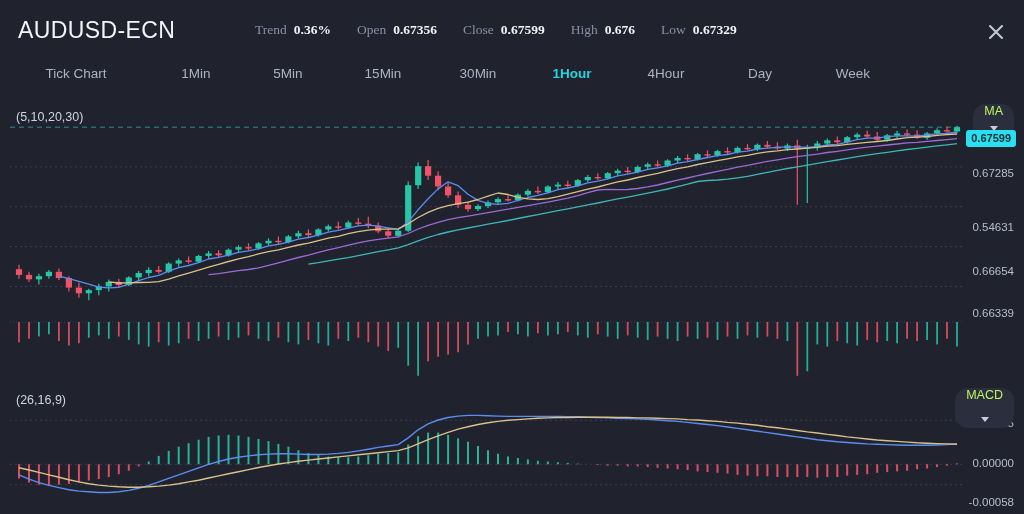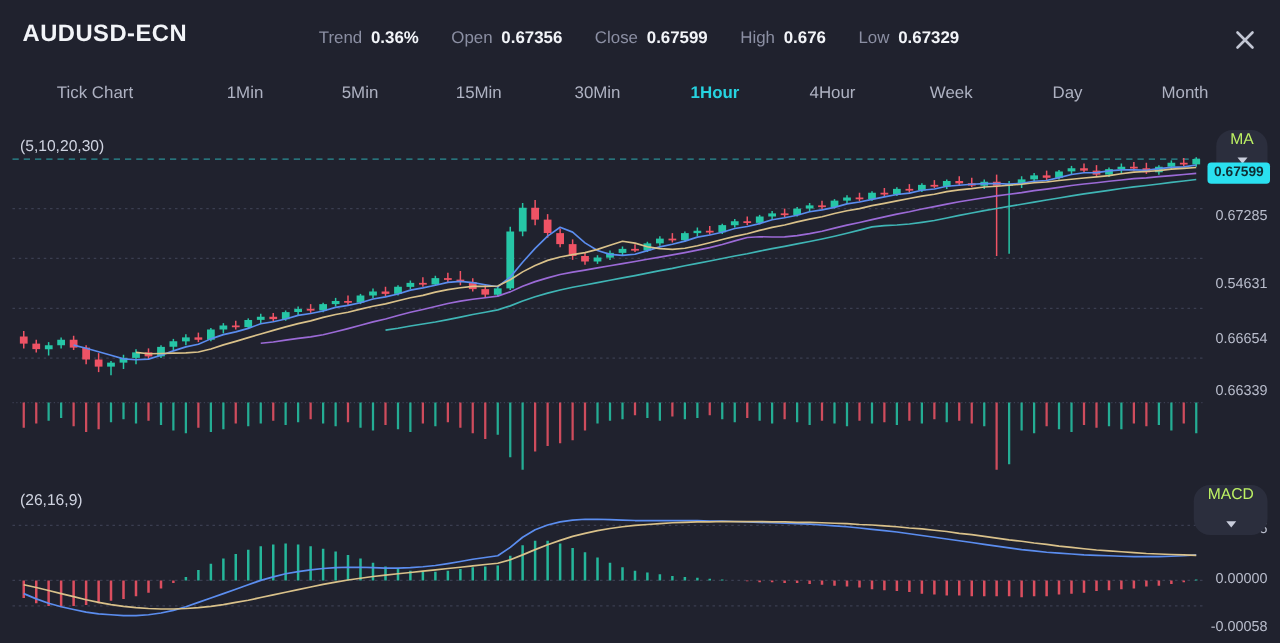--- a/index.html
+++ b/index.html
@@ -6,24 +6,24 @@
   body{
     width:1024px;height:514px;overflow:hidden;
     font-family:"Liberation Sans","DejaVu Sans",sans-serif;
     background:#20222e;color:#e8eaf0;
     -webkit-font-smoothing:antialiased;
   }
   .app{position:relative;width:1024px;height:514px;background:#20222e;}
 
   
   .header{position:absolute;left:0;top:0;width:1024px;height:62px;}
-  .symbol{position:absolute;left:18px;top:17px;font-size:19px;font-weight:700;
+  .symbol{position:absolute;left:18px;top:17px;font-size:23px;font-weight:400;
           letter-spacing:.4px;color:#f2f4f8;}
   .quotes{position:absolute;left:255px;top:22px;display:flex;align-items:center;gap:0px;}
-  .quote{display:flex;align-items:flex-end;margin-right:26px;white-space:nowrap;}
+  .quote{display:flex;align-items:flex-end;margin-right:26px;white-space:nowrap;font-family:Liberation Serif, serif;}
   .q-label{font-size:13.5px;color:#8b8fa3;margin-right:7px;}
   .q-value{font-size:13.5px;font-weight:700;color:#f2f4f8;}
   .close-btn{position:absolute;right:14px;top:18px;width:28px;height:28px;cursor:pointer;}
   .close-btn svg{display:block;}
 
   
   .tabs{position:absolute;left:0;top:62px;width:1024px;height:42px;display:flex;
         }
   .tab{flex:0 0 auto;font-size:13.5px;color:#aeb2c2;cursor:pointer;text-align:center;
        padding:4px 0;}
@@ -94,23 +94,22 @@
   </div>
 
   <div class="tabs">
     <div class="tab" style="width:152px">Tick Chart</div>
     <div class="tab" style="width:88px">1Min</div>
     <div class="tab" style="width:96px">5Min</div>
     <div class="tab" style="width:94px">15Min</div>
     <div class="tab" style="width:96px">30Min</div>
     <div class="tab active" style="width:92px">1Hour</div>
     <div class="tab" style="width:96px">4Hour</div>
+    <div class="tab" style="width:92px">Day</div>
     <div class="tab" style="width:94px">Week</div>
-    <div class="tab" style="width:92px">Day</div>
-    <div class="tab" style="width:96px">Month</div>
   </div>
 
   <div class="ind-label ma-params">(5,10,20,30)</div>
   <div class="dd dd-ma">
     <span>MA</span>
     <span class="caret"></span>
   </div>
 
   <div class="panel panel-main">
     <svg id="svg-price" viewBox="0 0 1024 212" preserveAspectRatio="none">

